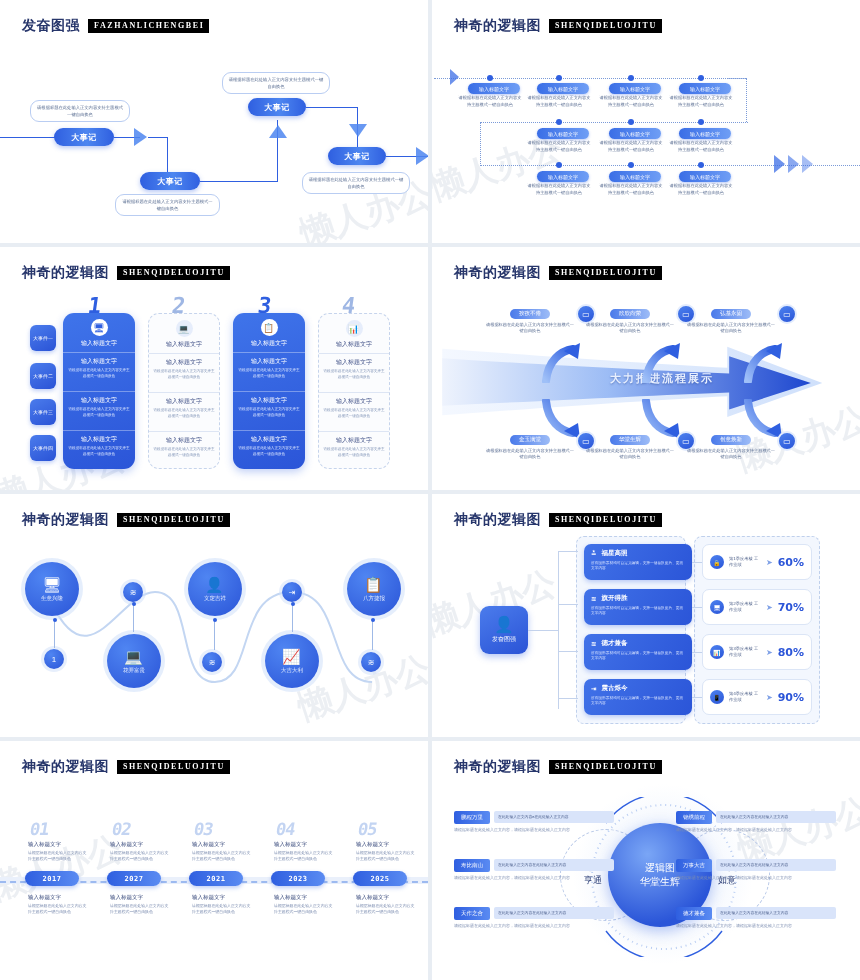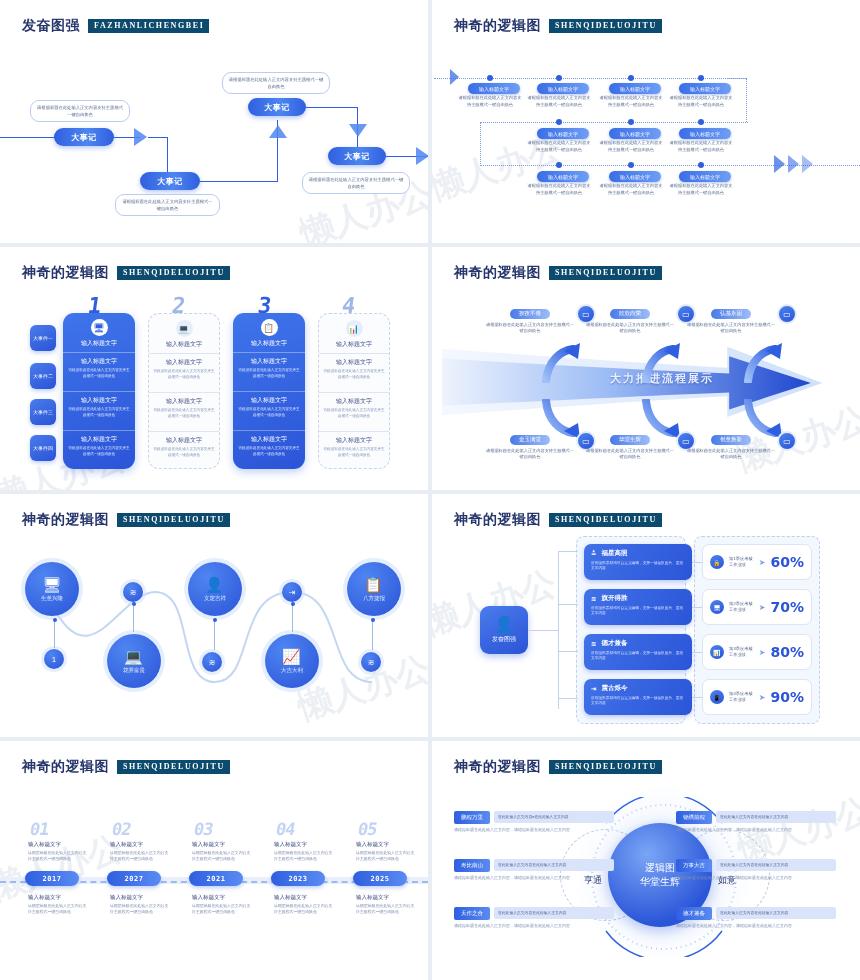--- a/index.html
+++ b/index.html
@@ -29,21 +29,21 @@
   .title{
     position:absolute; left:22px; top:17px;
     display:flex; align-items:center; gap:8px;
     white-space:nowrap;
   }
   .title .cn{
     font-family:"DejaVu Sans",sans-serif;
     font-size:14px; font-weight:bold; color:#27366b; letter-spacing:.5px;
   }
   .title .en{
-    background:#0c4a6e; color:#fff;
+    background:#000000; color:#fff;
     font-size:8px; font-weight:bold; letter-spacing:1.6px;
     padding:2px 5px 2px 6px; line-height:10px;
     font-family:"Liberation Serif",serif;
   }
   .wm{
     position:absolute; color:rgba(120,140,170,.14);
     font-size:34px; font-weight:bold; transform:rotate(-18deg);
     pointer-events:none; font-family:"DejaVu Sans",sans-serif;
     white-space:nowrap;
   }
@@ -216,21 +216,21 @@
     display:flex;align-items:center;gap:5px;padding:0 7px;
     font-family:"DejaVu Sans",sans-serif;
   }
   .s6kpi .ic{
     width:14px;height:14px;border-radius:50%;
     background:linear-gradient(150deg,#4d82ef,#2a55d8);
     color:#fff;display:flex;align-items:center;justify-content:center;font-size:6px;flex:0 0 auto;
   }
   .s6kpi .lb{ font-size:4.2px;line-height:6px;color:#52648c; flex:1;}
   .s6kpi .gt{ color:#7fa0e6; font-size:8px; }
-  .s6kpi .pc{ font-size:14px; color:#2b55d8; font-weight:bold; font-family:"DejaVu Sans",sans-serif;}
+  .s6kpi .pc{ font-size:11px; color:#2b55d8; font-weight:bold; font-family:"DejaVu Sans",sans-serif;}
   .s6root{
     position:absolute; width:48px;height:48px;border-radius:9px;
     background:linear-gradient(150deg,#4b7cec,#2a53d6);
     color:#fff; display:flex;flex-direction:column;align-items:center;justify-content:center;
     box-shadow:0 3px 7px rgba(45,95,225,.35);
     font-family:"DejaVu Sans",sans-serif;
   }
   .s6root .ri{font-size:16px;line-height:17px;}
   .s6root .rl{font-size:6px;margin-top:2px;}
   .conn{ position:absolute; background:#c3d2ec; }

